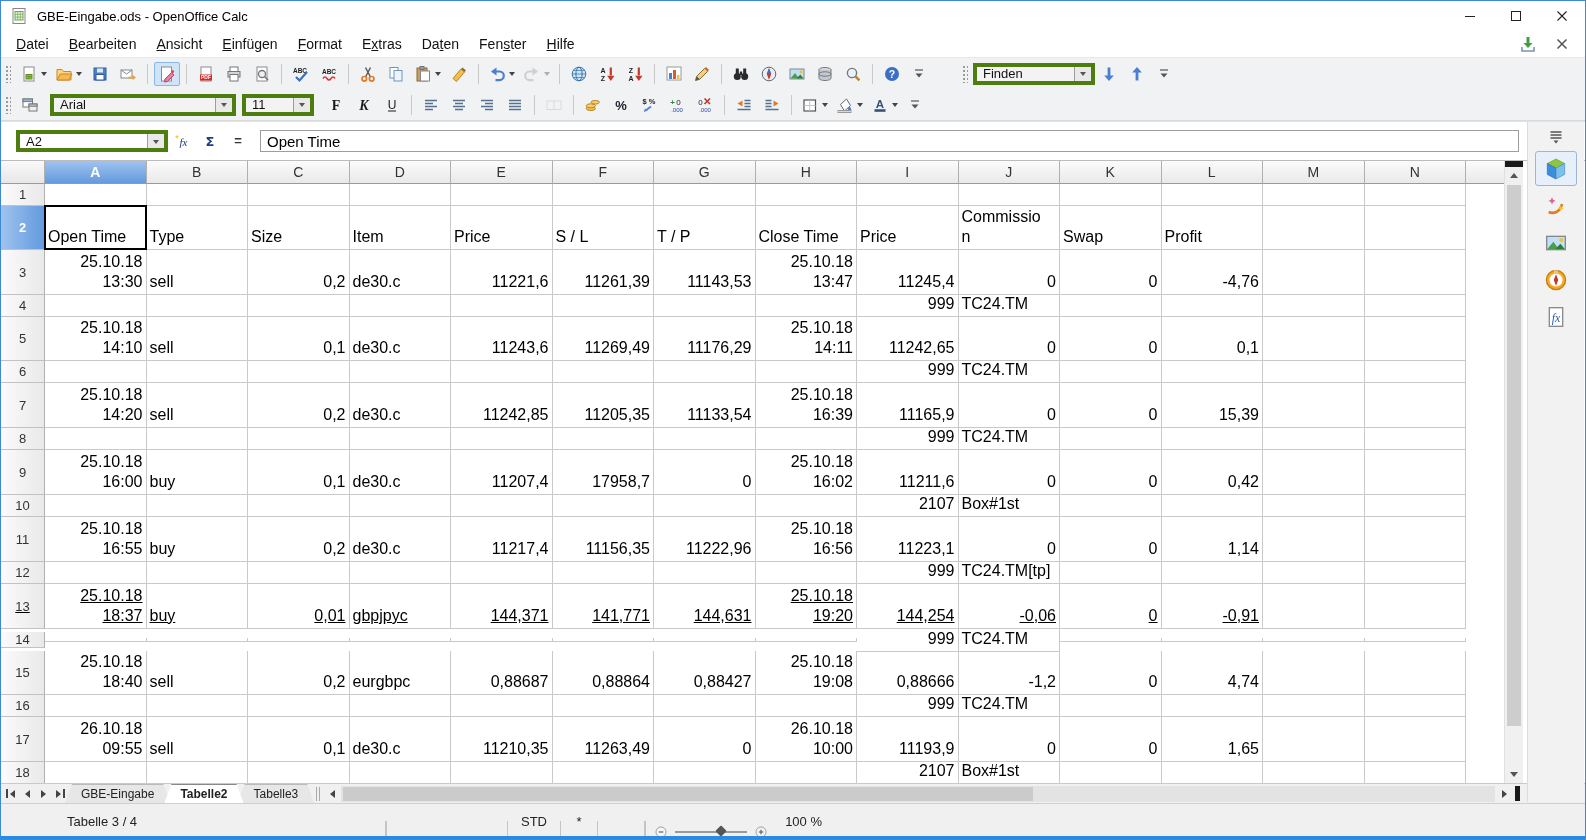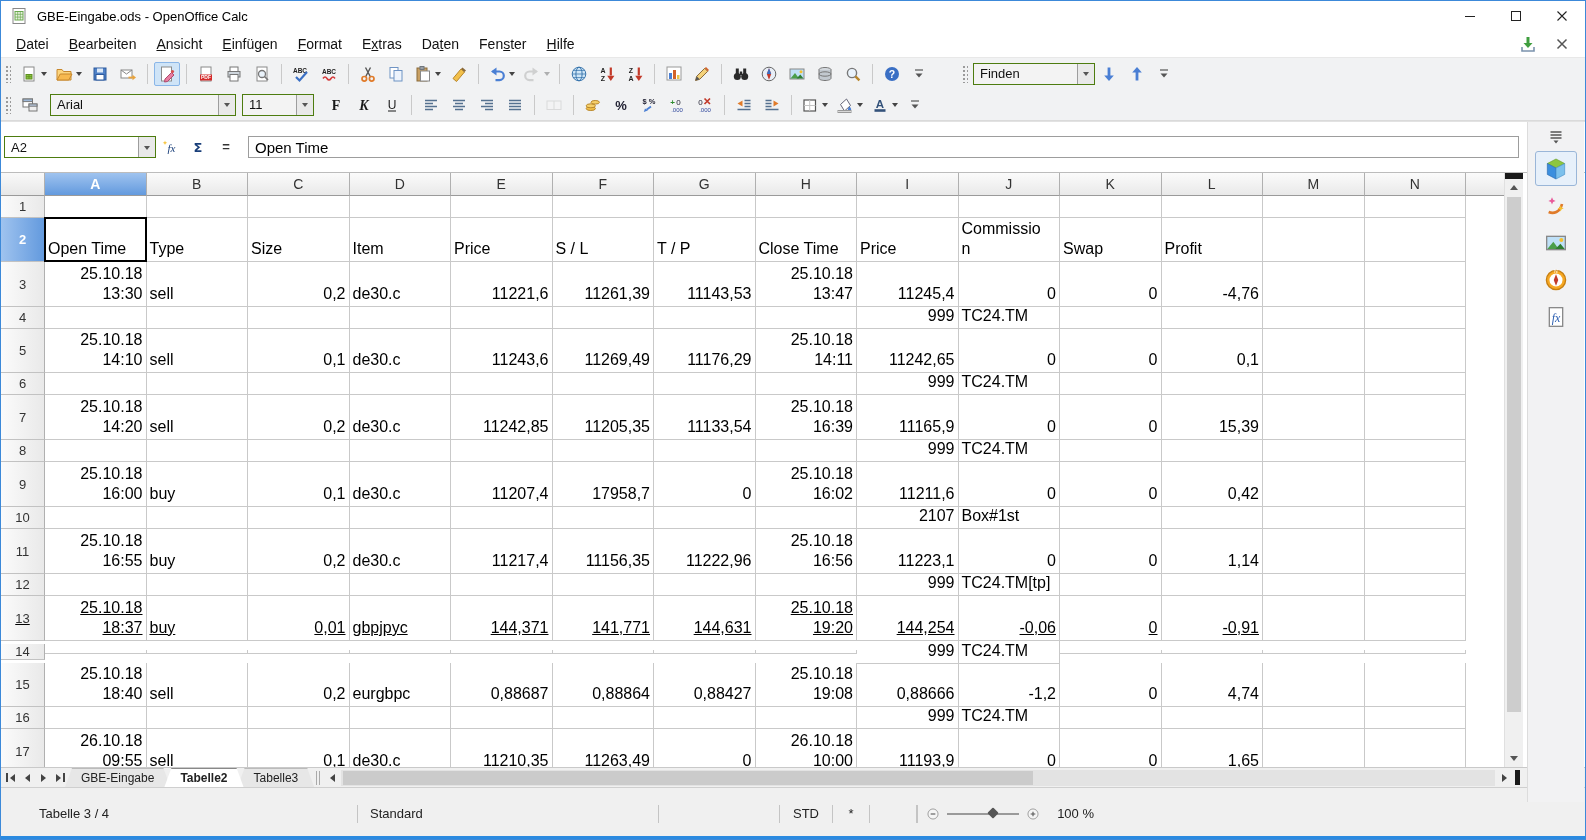--- a/index.html
+++ b/index.html
@@ -27,28 +27,28 @@
   .toolbar.std{height:31px;}
   .toolbar.fmt{height:32px;border-bottom:1px solid #dadada;}
   .titems{display:flex;align-items:center;}
   .grip{width:6px;height:18px;margin:0 5px 0 4px;background-image:radial-gradient(circle,#9a9a9a 1px,transparent 1.3px);background-size:4px 4px;}
   .tbtn{height:24px;min-width:26px;padding:0 2px;display:flex;align-items:center;justify-content:center;border:1px solid transparent;border-radius:2px;margin:0 1px;}
   .tbtn.active{background:#cfe4f7;border-color:#8ab6e8;}
   .tbtn.disabled{opacity:.38;}
   .tbtn.small{min-width:13px;}
   .dd{width:0;height:0;border:3.5px solid transparent;border-top:4.5px solid #444;margin-left:3px;position:relative;top:2px;}
   .tsep{width:1px;height:20px;background:#c9c9c9;margin:0 5px;flex:0 0 auto;}
-  .combo{height:22px;background:#f3f3f3;border:1px solid #4d7c0f;display:flex;align-items:center;font-size:13px;color:#111;}
+  .combo{height:22px;background:#f3f3f3;border:4px solid #4d7c0f;display:flex;align-items:center;font-size:13px;color:#111;}
   .combo .val{padding:0 6px;flex:1;white-space:nowrap;overflow:hidden;}
   .combo .cbtn{width:17px;height:100%;border-left:1px solid #9d9d9d;background:#e9e9e9;display:flex;align-items:center;justify-content:center;}
   .combo .cbtn::after{content:"";border:3.5px solid transparent;border-top:4px solid #555;position:relative;top:2px;}
   .findbar{display:flex;align-items:center;margin-left:26px;}
   .find-combo{width:122px;}
   
-  .formulabar{height:52px;display:flex;align-items:center;background:#fff;border-top:1px solid #e2e2e2;border-bottom:1px solid #bcbcbc;padding-left:3px;flex:0 0 auto;}
+  .formulabar{height:40px;display:flex;align-items:center;background:#fff;border-top:1px solid #e2e2e2;border-bottom:1px solid #bcbcbc;padding-left:15px;flex:0 0 auto;}
   .namebox{width:152px;background:#fff;}
   .fbtn{width:26px;height:24px;display:flex;align-items:center;justify-content:center;margin:0 1px;}
   .fbtn:first-of-type{margin-left:8px;}
   .fml-input{height:22px;border:1px solid #9d9d9d;flex:1;margin-left:8px;margin-right:66px;font-size:15px;padding:0 6px;font-family:"Liberation Sans",sans-serif;color:#000;background:#fff;outline:none;}
   
   .main{flex:1 1 auto;display:flex;background:#fff;overflow:hidden;position:relative;}
   .gridwrap{width:1503px;flex:0 0 auto;overflow:hidden;}
   .colheaders{display:flex;height:23px;}
   .corner{width:44px;flex:0 0 auto;background:linear-gradient(#f9f9f9,#e7e7e7);border-right:1px solid #b0b0b0;border-bottom:1px solid #9a9a9a;}
   .colh{width:101.5px;flex:0 0 auto;border-right:1px solid #b0b0b0;border-bottom:1px solid #9a9a9a;background:linear-gradient(#fbfbfb,#e9e9e9);display:flex;align-items:center;justify-content:center;font-size:14px;color:#333;}
@@ -80,21 +80,21 @@
   .tabs{display:flex;height:100%;align-items:stretch;margin-left:4px;}
   .tab{padding:0 16px;display:flex;align-items:center;font-size:12px;color:#222;background:#e7e7e7;clip-path:polygon(7px 0,calc(100% - 7px) 0,100% 100%,0 100%);margin-left:-6px;border-top:1px solid #bbb;}
   .tab.active{background:#fff;font-weight:bold;z-index:2;border-top:1px solid #888;}
   .tab-splitter{width:4px;height:14px;border-left:1px solid #aaa;border-right:1px solid #aaa;margin:0 4px 0 2px;}
   .hs-left,.hs-right{width:16px;height:16px;display:flex;align-items:center;justify-content:center;}
   .hscroll{flex:1;height:16px;background:#e3e3e3;position:relative;margin:0 1px;}
   .hs-thumb{position:absolute;left:2px;top:1px;bottom:1px;width:690px;background:#cbcbcb;}
   .h-split{width:5px;height:15px;background:#1a1a1a;margin:0 3px;flex:0 0 auto;}
   .tabrow-endgap{width:62px;flex:0 0 auto;}
   
-  .statusbar{height:52px;display:flex;align-items:center;background:#f0f0f0;border-top:1px solid #cfcfcf;font-size:13px;color:#222;flex:0 0 auto;}
+  .statusbar{height:36px;display:flex;align-items:flex-end;background:#f0f0f0;border-top:1px solid #cfcfcf;font-size:13px;color:#222;flex:0 0 auto;padding-left:28px;}
   .sseg{display:flex;align-items:center;height:100%;white-space:nowrap;}
   .sdiv{width:1px;height:18px;background:#c4c4c4;flex:0 0 auto;}
   .s-sheetinfo{width:356px;padding-left:38px;}
   .s-pagestyle{width:300px;padding-left:12px;}
   .s-gap1{width:120px;}
   .s-ins{width:52px;justify-content:center;}
   .s-mod{width:36px;justify-content:center;}
   .s-gap2{width:46px;}
   .s-sum{flex:1;justify-content:center;}
   .zoomctl{display:flex;align-items:center;gap:7px;padding:0 8px;}
@@ -1341,21 +1341,20 @@
     <span class="hs-right">
         <span class="tri-right"></span>
       </span>
     <span class="h-split"></span>
     <span class="tabrow-endgap"></span>
   </div>
 
   <div class="statusbar">
     <span class="sseg s-sheetinfo">Tabelle 3 / 4</span>
     <span class="sdiv"></span>
-    <span class="sseg s-pagestyle">Standard</span>
     <span class="sdiv"></span>
     <span class="sseg s-gap1"></span>
     <span class="sdiv"></span>
     <span class="sseg s-ins">STD</span>
     <span class="sdiv"></span>
     <span class="sseg s-mod">*</span>
     <span class="sdiv"></span>
     <span class="sseg s-gap2"></span>
     <span class="sdiv"></span>
     <span class="sdiv"></span>

